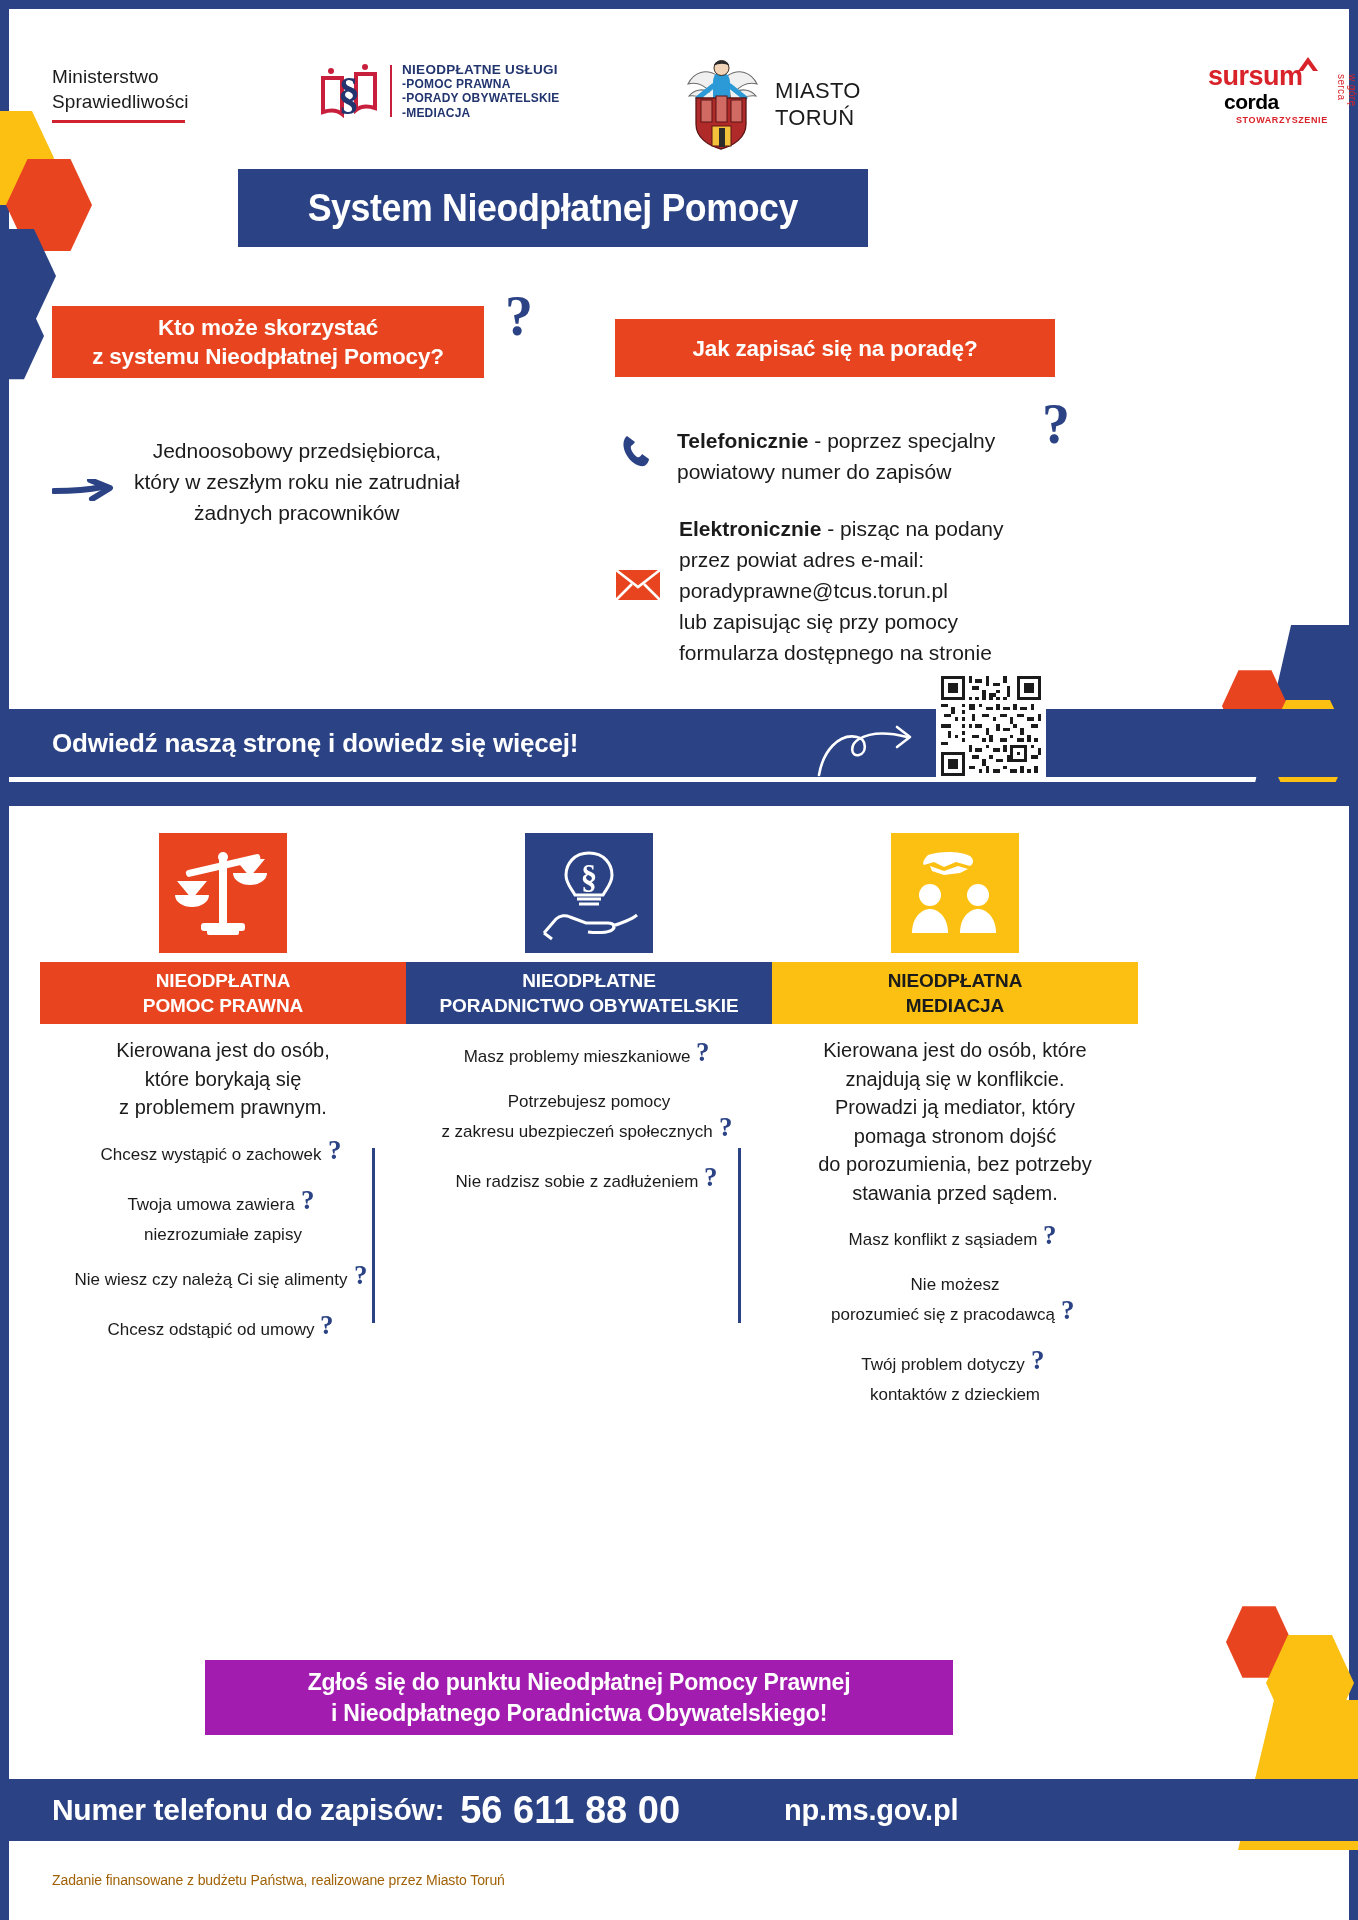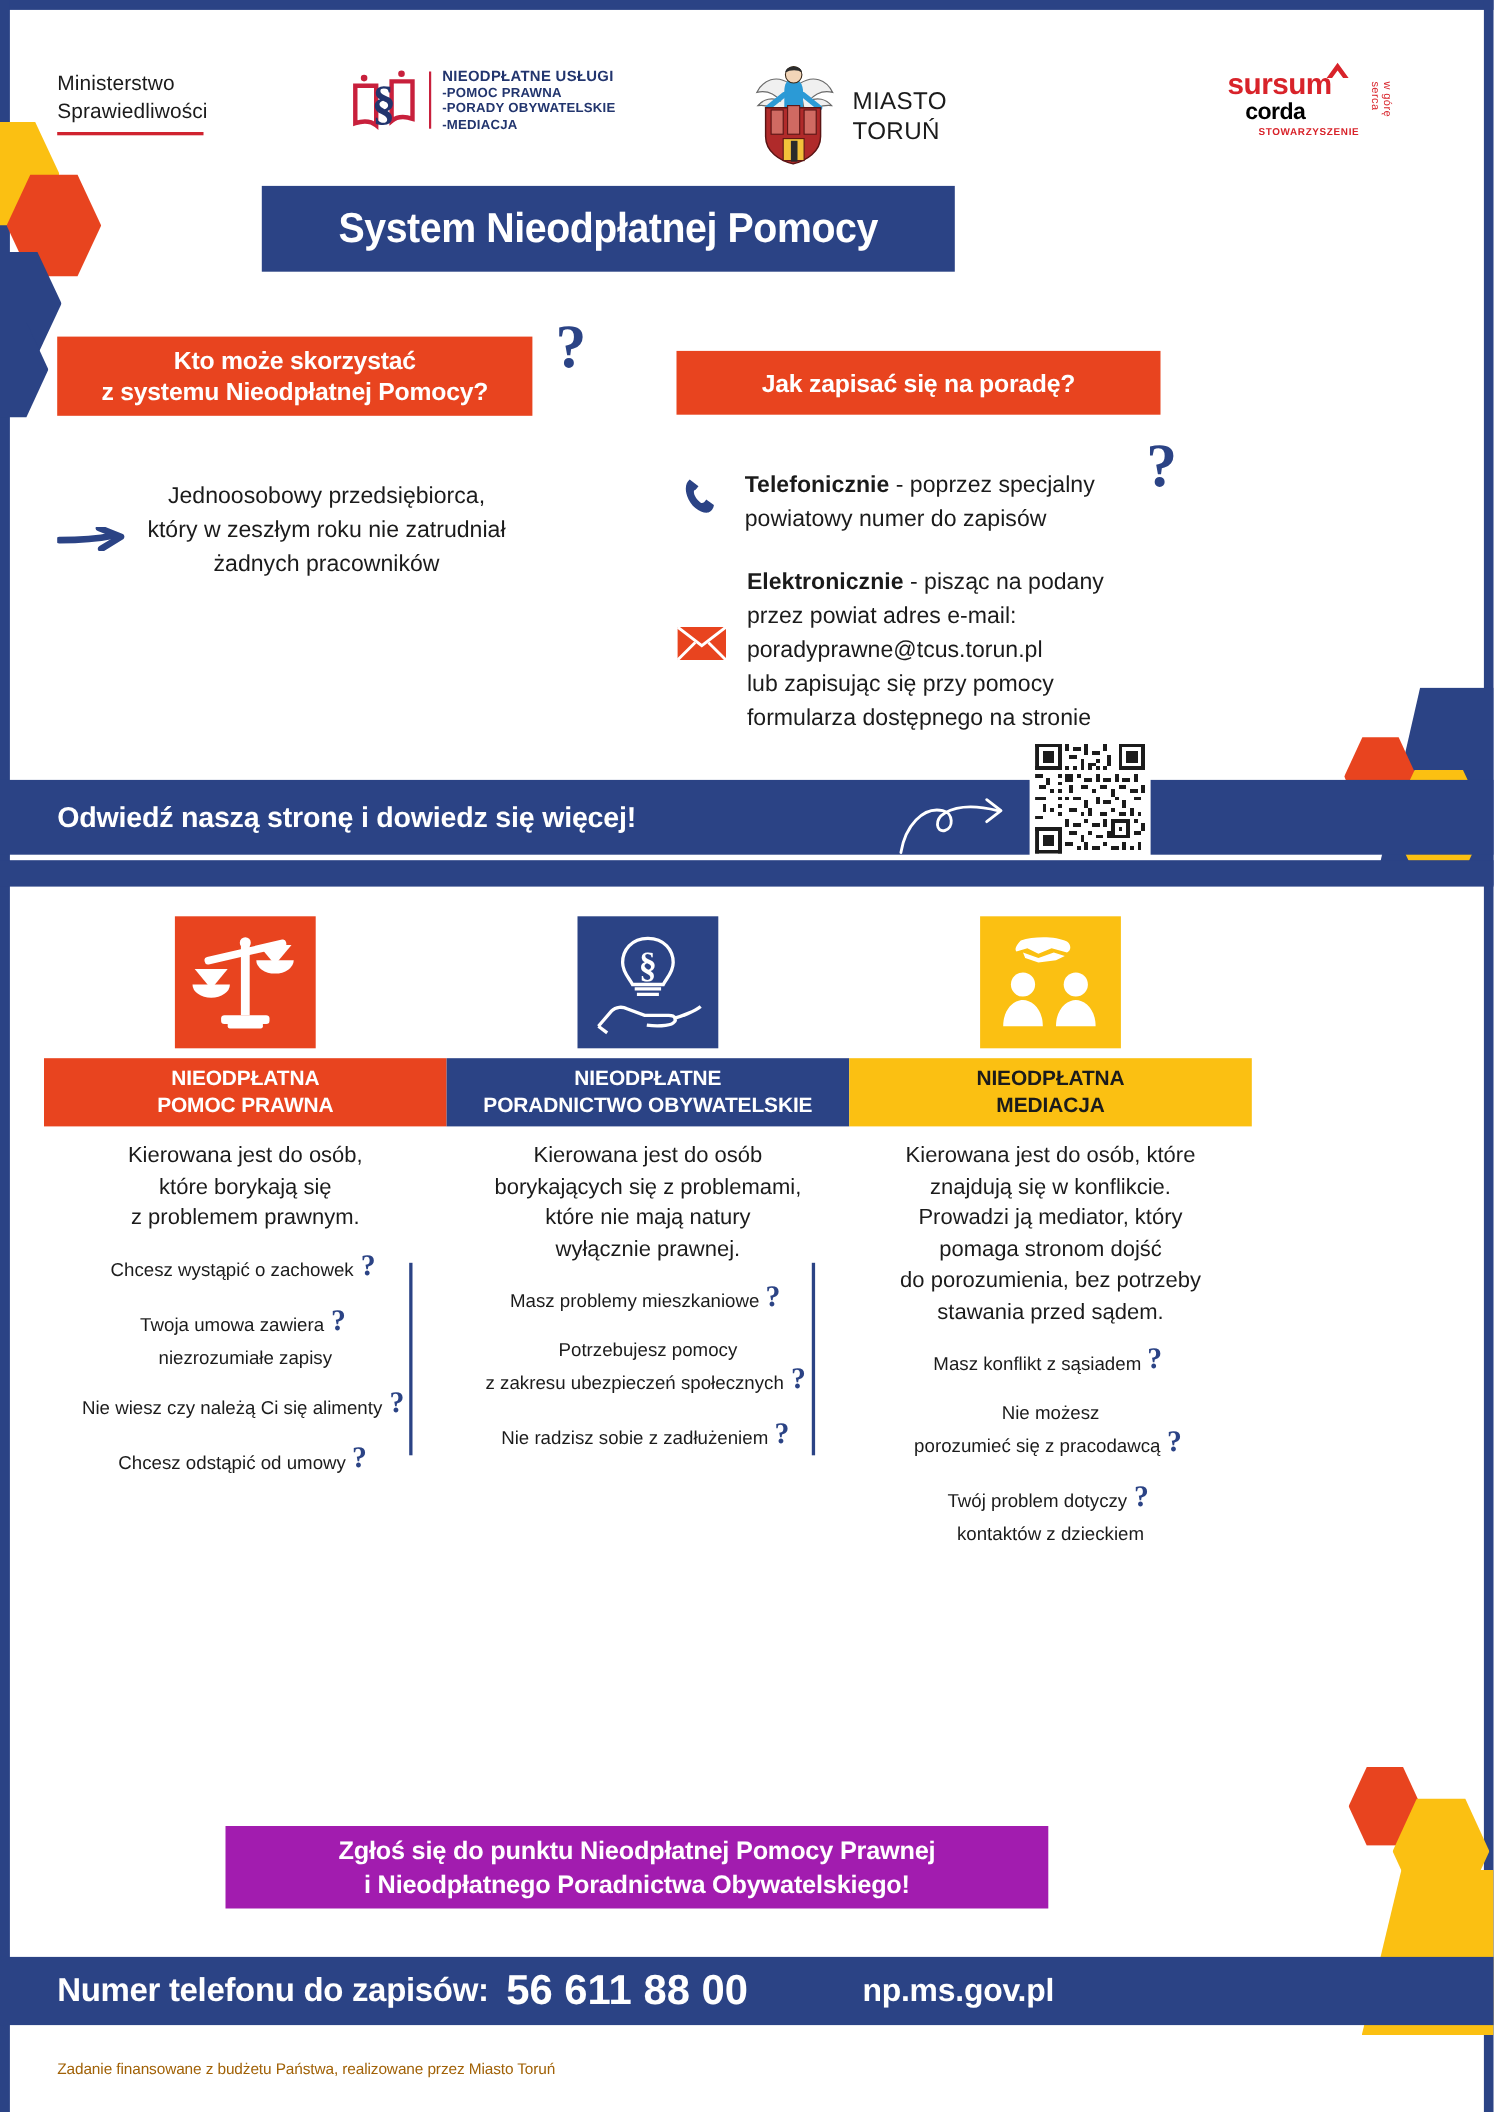--- a/index.html
+++ b/index.html
@@ -36,21 +36,21 @@
   .logo-np { position:absolute; left:318px; top:14px; display:flex; align-items:center; gap:10px; }
   .np-mark { position:relative; width:62px; height:62px; }
   .np-bar { width:2px; height:52px; background:#c8203c; }
   .np-text { color:#22356e; font-weight:bold; }
   .np-text .t1 { font-size:13.5px; letter-spacing:.3px; }
   .np-text .t2, .np-text .t3, .np-text .t4 { font-size:12px; letter-spacing:.2px; line-height:14.5px; }
 
   .logo-torun { position:absolute; left:680px; top:8px; display:flex; align-items:center; gap:13px; }
   .torun-text { color:#1b1b1b; font-size:22px; line-height:27px; letter-spacing:.3px; }
 
-  .logo-sc { position:absolute; left:1116px; top:18px; }
+  .logo-sc { position:absolute; left:1208px; top:18px; }
   .sc-w1 { color:#d8232a; font-size:27px; font-weight:bold; letter-spacing:-.5px; line-height:25px; }
   .sc-w2 { color:#000000; font-size:21px; font-weight:bold; letter-spacing:-.5px; line-height:26px; padding-left:16px;}
   .sc-w3 { color:#d8232a; font-size:9px; font-weight:bold; letter-spacing:.6px; padding-left:28px; }
   .sc-side { position:absolute; left:128px; top:10px; color:#d8232a; font-size:10px;
              writing-mode:vertical-rl; letter-spacing:.4px; }
 
   
   .title-bar {
     position:absolute; left:238px; top:169px; width:630px; height:78px;
     background:#2b4385; display:flex; align-items:center; justify-content:center;
@@ -490,26 +490,20 @@
             <path d="M6 88 L14 94"></path>
           </g>
         </svg>
       </div>
       <div class="col-label" style="background:#2b4385;">
         <span style="color:#ffffff;">
           <span>NIEODPŁATNE</span><br>
           <span>PORADNICTWO OBYWATELSKIE</span>
         </span>
       </div>
-      <div class="col-desc">
-        <span>Kierowana jest do osób</span><br>
-        <span>borykających się z problemami,</span><br>
-        <span>które nie mają natury</span><br>
-        <span>wyłącznie prawnej.</span>
-      </div>
       <div class="col-qitems">
         <div class="qitem">
           <span>Masz problemy mieszkaniowe</span><span class="qg"><svg width="20" height="28" viewBox="0 0 20 28">
                 <text x="2" y="22" font-family="Liberation Serif, serif" font-size="27" font-weight="bold" fill="#2b4385">?</text>
               </svg></span>
         </div>
         <div class="qitem">
           <span>Potrzebujesz pomocy</span><br>
           <span>z zakresu ubezpieczeń społecznych</span><span class="qg"><svg width="20" height="28" viewBox="0 0 20 28">
                 <text x="2" y="22" font-family="Liberation Serif, serif" font-size="27" font-weight="bold" fill="#2b4385">?</text>

